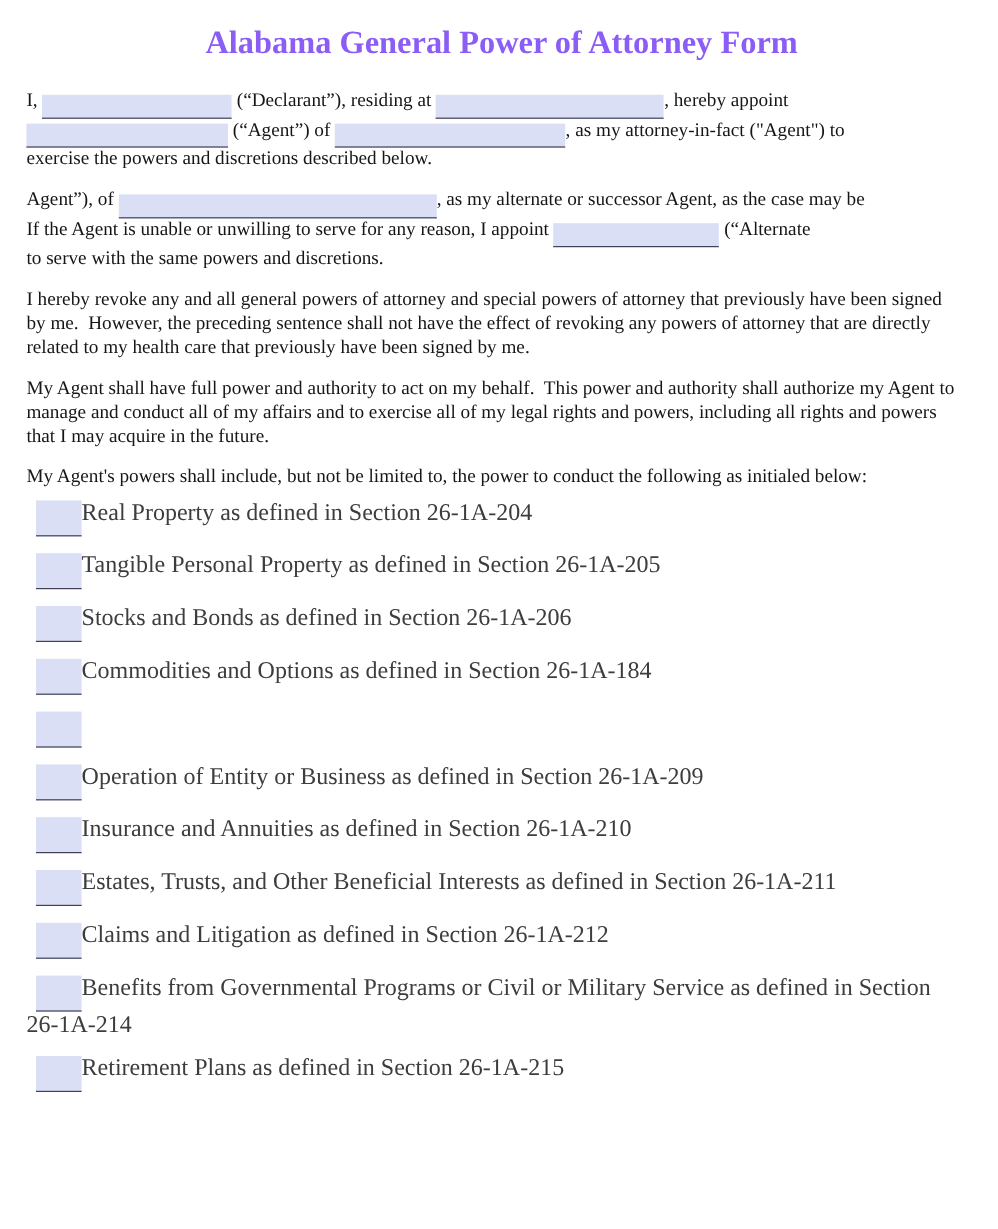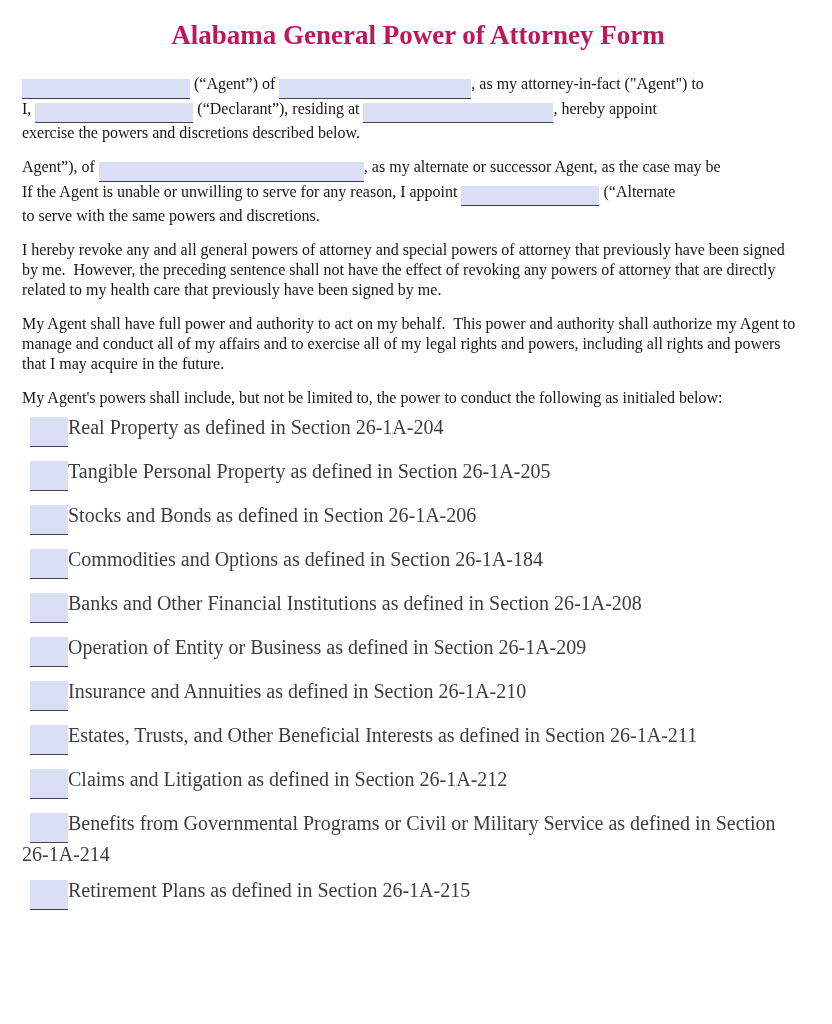--- a/index.html
+++ b/index.html
@@ -18,21 +18,21 @@
     padding: 20px 18px 0 22px;
     box-sizing: border-box;
   }
   .doc-title {
     font-family: "Liberation Serif", serif;
     font-size: 27px;
     font-weight: bold;
     text-align: center;
     margin: 0 0 24px 0;
     line-height: 30px;
-    color: #be185d;
+    color: #8b5cf6;
   }
   .para {
     font-size: 16px;
     line-height: 20px;
     margin: 0 0 14px 0;
     max-width: 775px;
     white-space: pre-wrap;
   }
   .line {
     white-space: pre;
@@ -79,43 +79,43 @@
   }
 </style>
 </head>
 <body>
 
 <div class="doc">
 
   <h1 class="doc-title">Alabama General Power of Attorney Form</h1>
 
   <div class="para" style="white-space:normal; margin-bottom:14px;">
+    <div class="line"><span>I, </span><input type="text" class="blank-field" style="width: 158px;" value=""><span> (“Declarant”), residing at </span><input type="text" class="blank-field" style="width: 190px;" value=""><span>, hereby appoint</span></div>
     <div class="line"><input type="text" class="blank-field" style="width: 168px;" value=""><span> (“Agent”) of </span><input type="text" class="blank-field" style="width: 192px;" value=""><span>, as my attorney-in-fact ("Agent") to</span></div>
-    <div class="line"><span>I, </span><input type="text" class="blank-field" style="width: 158px;" value=""><span> (“Declarant”), residing at </span><input type="text" class="blank-field" style="width: 190px;" value=""><span>, hereby appoint</span></div>
     <div class="line"><span>exercise the powers and discretions described below.</span></div>
   </div>
 
   <div class="para" style="white-space:normal;">
     <div class="line"><span>Agent”), of </span><input type="text" class="blank-field" style="width: 265px;" value=""><span>, as my alternate or successor Agent, as the case may be</span></div>
     <div class="line"><span>If the Agent is unable or unwilling to serve for any reason, I appoint </span><input type="text" class="blank-field" style="width: 138px;" value=""><span> (“Alternate</span></div>
     <div class="line"><span>to serve with the same powers and discretions.</span></div>
   </div>
 
   <p class="para">I hereby revoke any and all general powers of attorney and special powers of attorney that previously have been signed by me.  However, the preceding sentence shall not have the effect of revoking any powers of attorney that are directly related to my health care that previously have been signed by me.</p>
 
   <p class="para">My Agent shall have full power and authority to act on my behalf.  This power and authority shall authorize my Agent to manage and conduct all of my affairs and to exercise all of my legal rights and powers, including all rights and powers that I may acquire in the future.</p>
 
   <p class="para" style="margin-bottom:8px;">My Agent's powers shall include, but not be limited to, the power to conduct the following as initialed below:</p>
 
   <div class="powers-list">
     <div class="power-item"><input type="text" maxlength="4" class="initial-box" value="" style=""><span>Real Property as defined in Section 26-1A-204</span></div>
     <div class="power-item"><input type="text" maxlength="4" class="initial-box" value="" style=""><span>Tangible Personal Property as defined in Section 26-1A-205</span></div>
     <div class="power-item"><input type="text" maxlength="4" class="initial-box" value="" style=""><span>Stocks and Bonds as defined in Section 26-1A-206</span></div>
     <div class="power-item"><input type="text" maxlength="4" class="initial-box" value="" style=""><span>Commodities and Options as defined in Section 26-1A-184</span></div>
-    <div class="power-item"><input type="text" maxlength="4" class="initial-box" value="" style=""><span>Banks and Other Financial Institutions as defined in Section 26-1A-208</span></div>
+    <div class="power-item"><input type="text" maxlength="4" class="initial-box" value="" style=""></div>
     <div class="power-item"><input type="text" maxlength="4" class="initial-box" value="" style=""><span>Operation of Entity or Business as defined in Section 26-1A-209</span></div>
     <div class="power-item"><input type="text" maxlength="4" class="initial-box" value="" style=""><span>Insurance and Annuities as defined in Section 26-1A-210</span></div>
     <div class="power-item"><input type="text" maxlength="4" class="initial-box" value="" style=""><span>Estates, Trusts, and Other Beneficial Interests as defined in Section 26-1A-211</span></div>
     <div class="power-item"><input type="text" maxlength="4" class="initial-box" value="" style=""><span>Claims and Litigation as defined in Section 26-1A-212</span></div>
     <div class="power-item"><input type="text" maxlength="4" class="initial-box" value="" style=""><span>Benefits from Governmental Programs or Civil or Military Service as defined in Section 26-1A-214</span></div>
     <div class="power-item"><input type="text" maxlength="4" class="initial-box" value="" style=""><span>Retirement Plans as defined in Section 26-1A-215</span></div>
   </div>
 
 </div>
 

